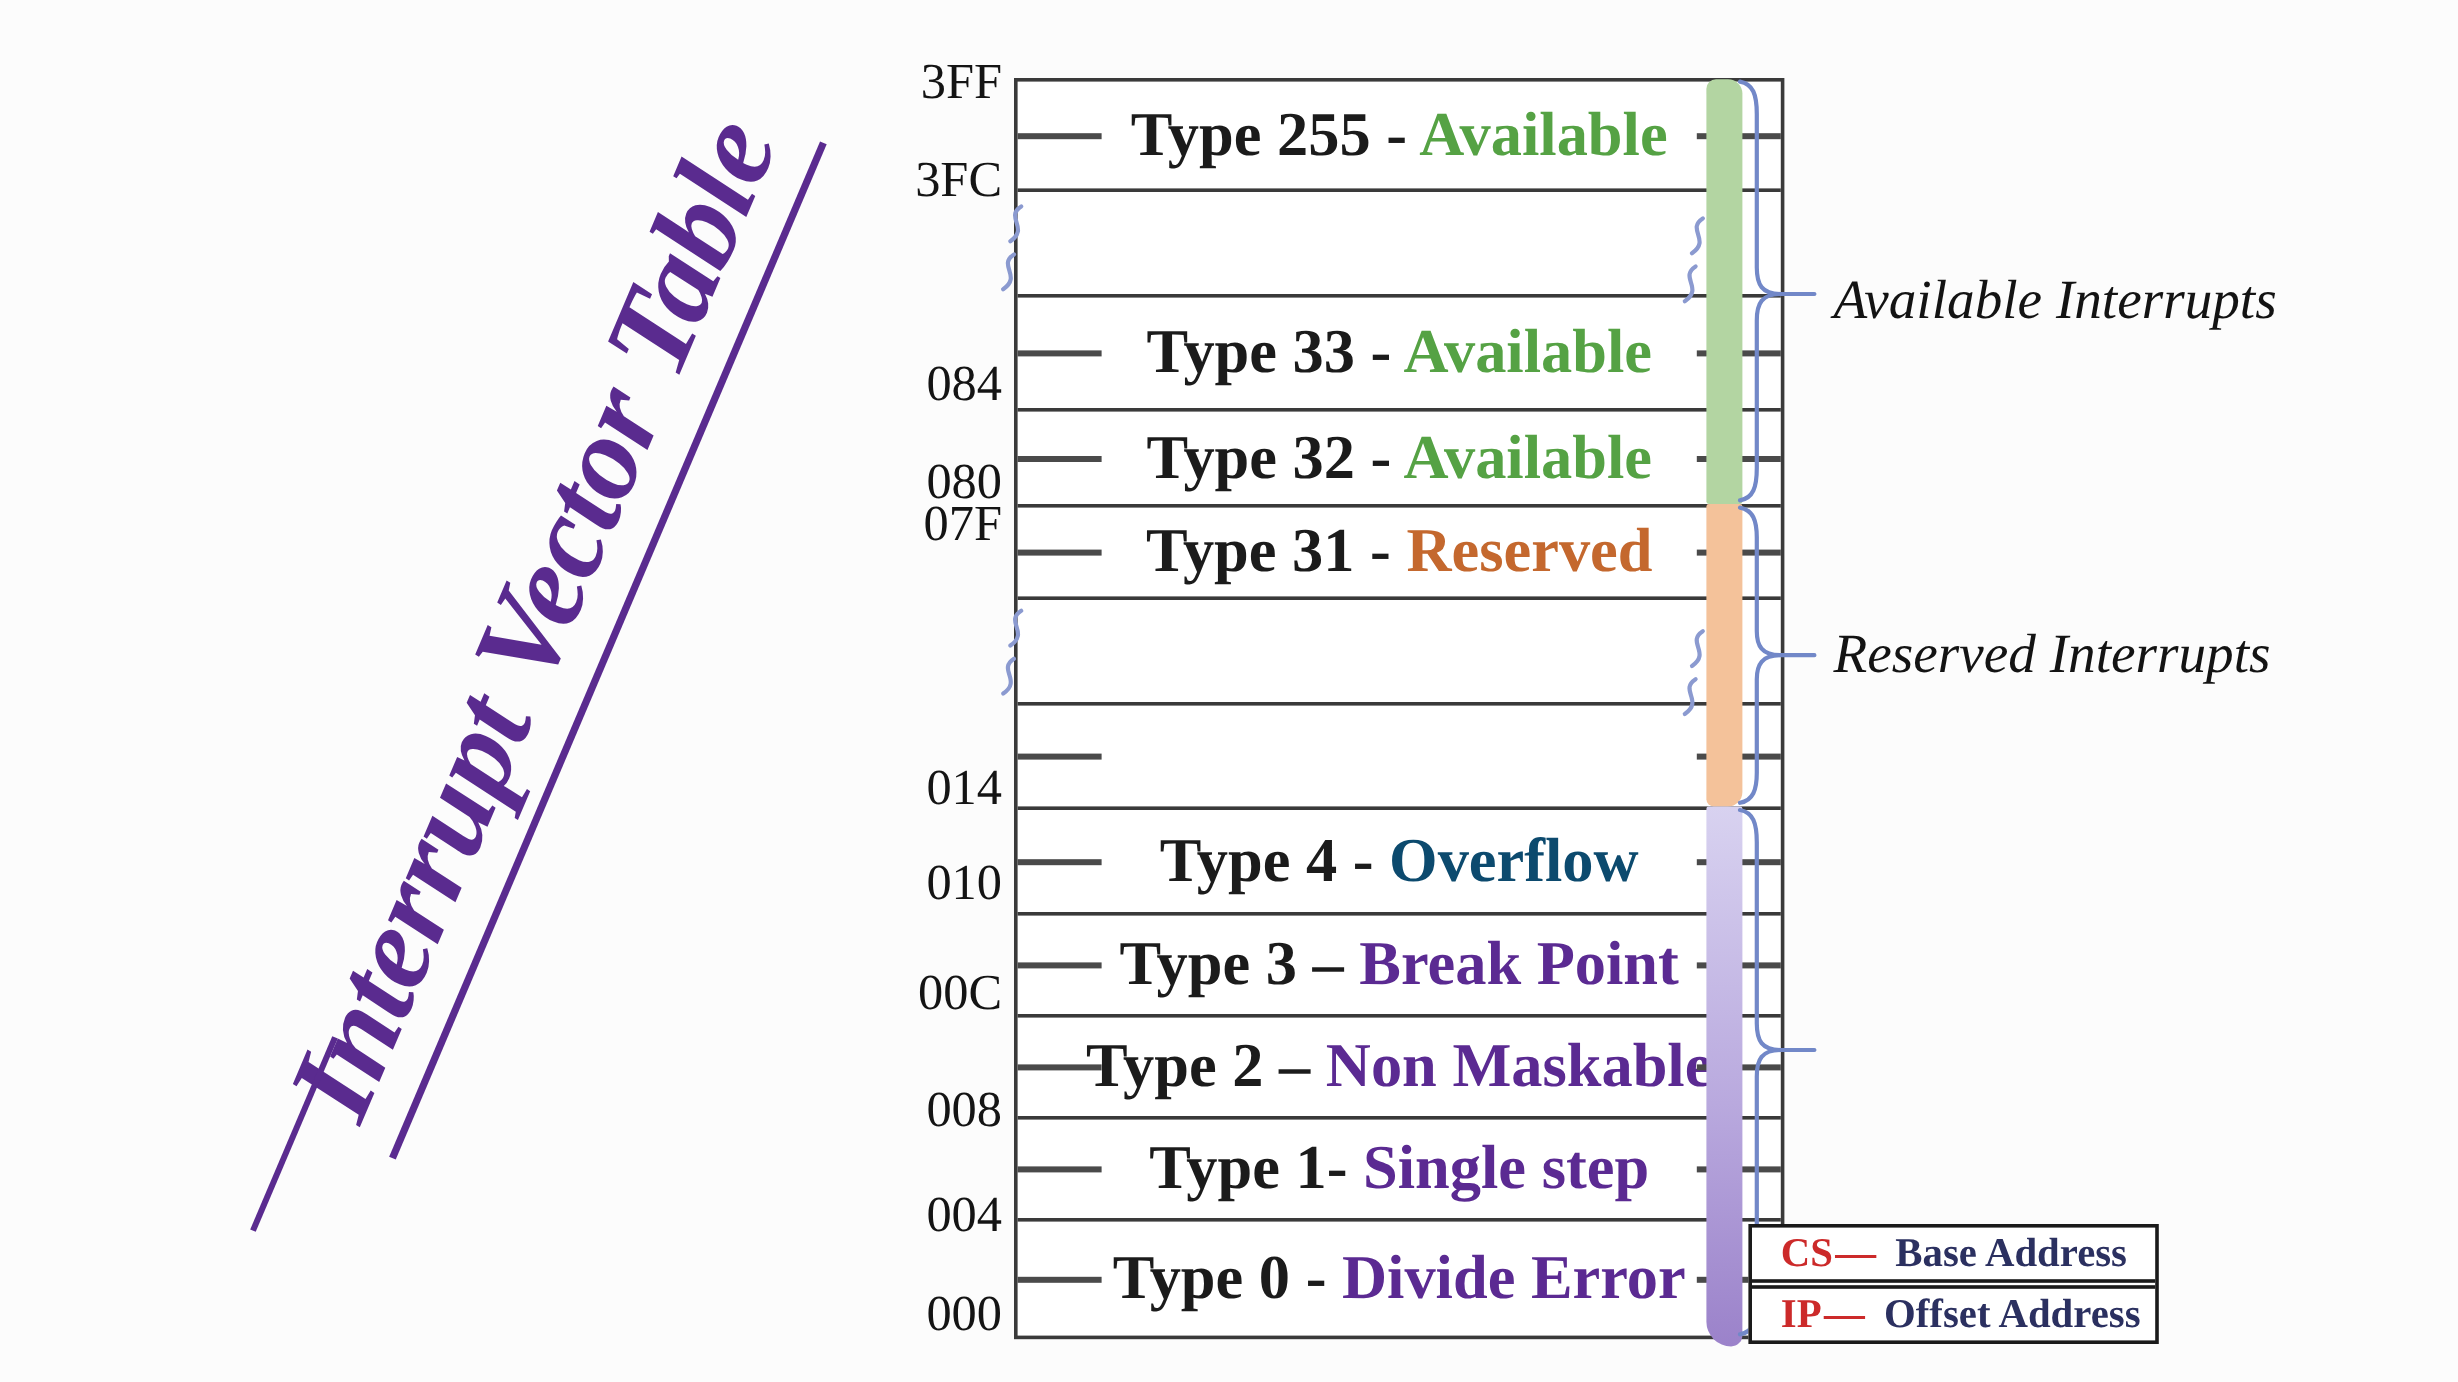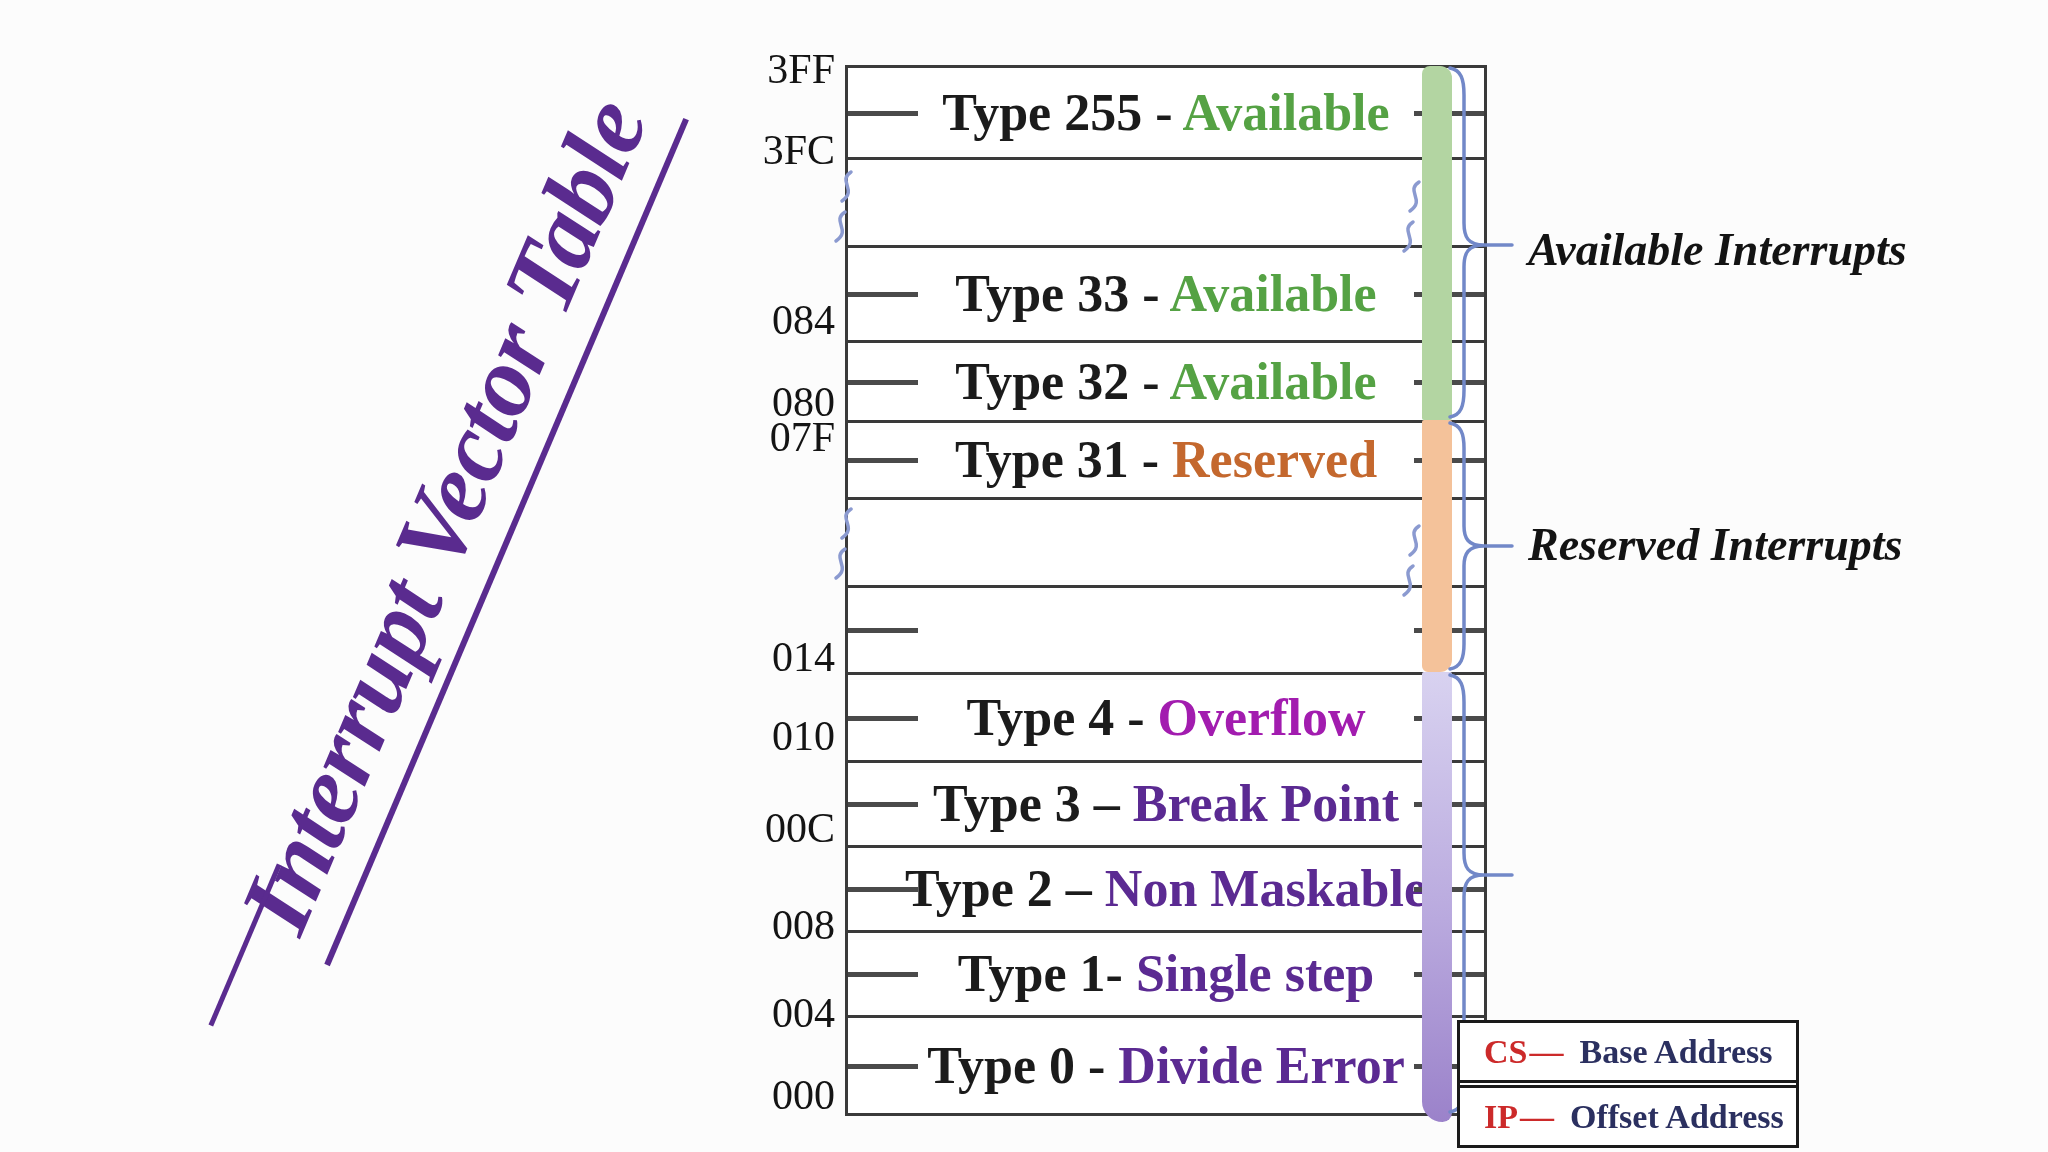--- a/index.html
+++ b/index.html
@@ -56,26 +56,26 @@
 
   
   .brace{position:absolute;left:1446px;}
   .brace path{stroke:#7288c8;stroke-width:3.5;fill:none;stroke-linecap:round;}
   .squig{position:absolute;width:40px;height:80px;}
   .squig path{stroke:#8b9ad0;stroke-width:3.5;fill:none;stroke-linecap:round;}
 
   
   .grouplabel{
     position:absolute;left:1528px;white-space:nowrap;
-    font-size:46px;font-weight:700;font-style:italic;color:#131313;line-height:52px;
+    font-size:46px;font-weight:400;font-style:italic;color:#131313;line-height:52px;
   }
 
   
   .legend{
-    position:absolute;left:1457px;top:1020px;width:342px;height:128px;
+    position:absolute;left:1457px;top:1020px;width:342px;height:100px;
     border:3px solid #1a1a1a;background:#ffffff;box-sizing:border-box;
     display:flex;flex-direction:column;
   }
   .legend-row{flex:1;display:flex;align-items:center;padding-left:24px;
               font-size:34px;font-weight:700;white-space:nowrap;line-height:1;}
   .legend-sep{height:8px;border-top:3px solid #1a1a1a;border-bottom:3px solid #1a1a1a;box-sizing:border-box;}
   .legend-key{color:#cc2a2a;}
   .legend-dash{color:#cc2a2a;margin:0 6px 0 2px;}
   .legend-label{color:#2b3060;margin-left:10px;}
 </style>
@@ -111,21 +111,21 @@
       <span class="rowtext"><span>Type 31 - </span><span style="color: rgb(196, 104, 46);">Reserved</span></span>
       <span class="tick tr"></span>
     </div>
     <div class="row" style="flex:0 0 88px"></div>
     <div class="row" style="flex:0 0 87px">
       <span class="tick tl"></span>
       <span class="tick tr"></span>
     </div>
     <div class="row" style="flex:0 0 88px">
       <span class="tick tl"></span>
-      <span class="rowtext"><span>Type 4 - </span><span style="color: #a21caf;">Overflow</span></span>
+      <span class="rowtext"><span>Type 4 - </span><span style="color: #0c4a6e;">Overflow</span></span>
       <span class="tick tr"></span>
     </div>
     <div class="row" style="flex:0 0 85px">
       <span class="tick tl"></span>
       <span class="rowtext"><span>Type 3 – </span><span style="color: rgb(91, 42, 146);">Break Point</span></span>
       <span class="tick tr"></span>
     </div>
     <div class="row" style="flex:0 0 85px">
       <span class="tick tl"></span>
       <span class="rowtext"><span>Type 2 – </span><span style="color: rgb(91, 42, 146);">Non Maskable</span></span>

